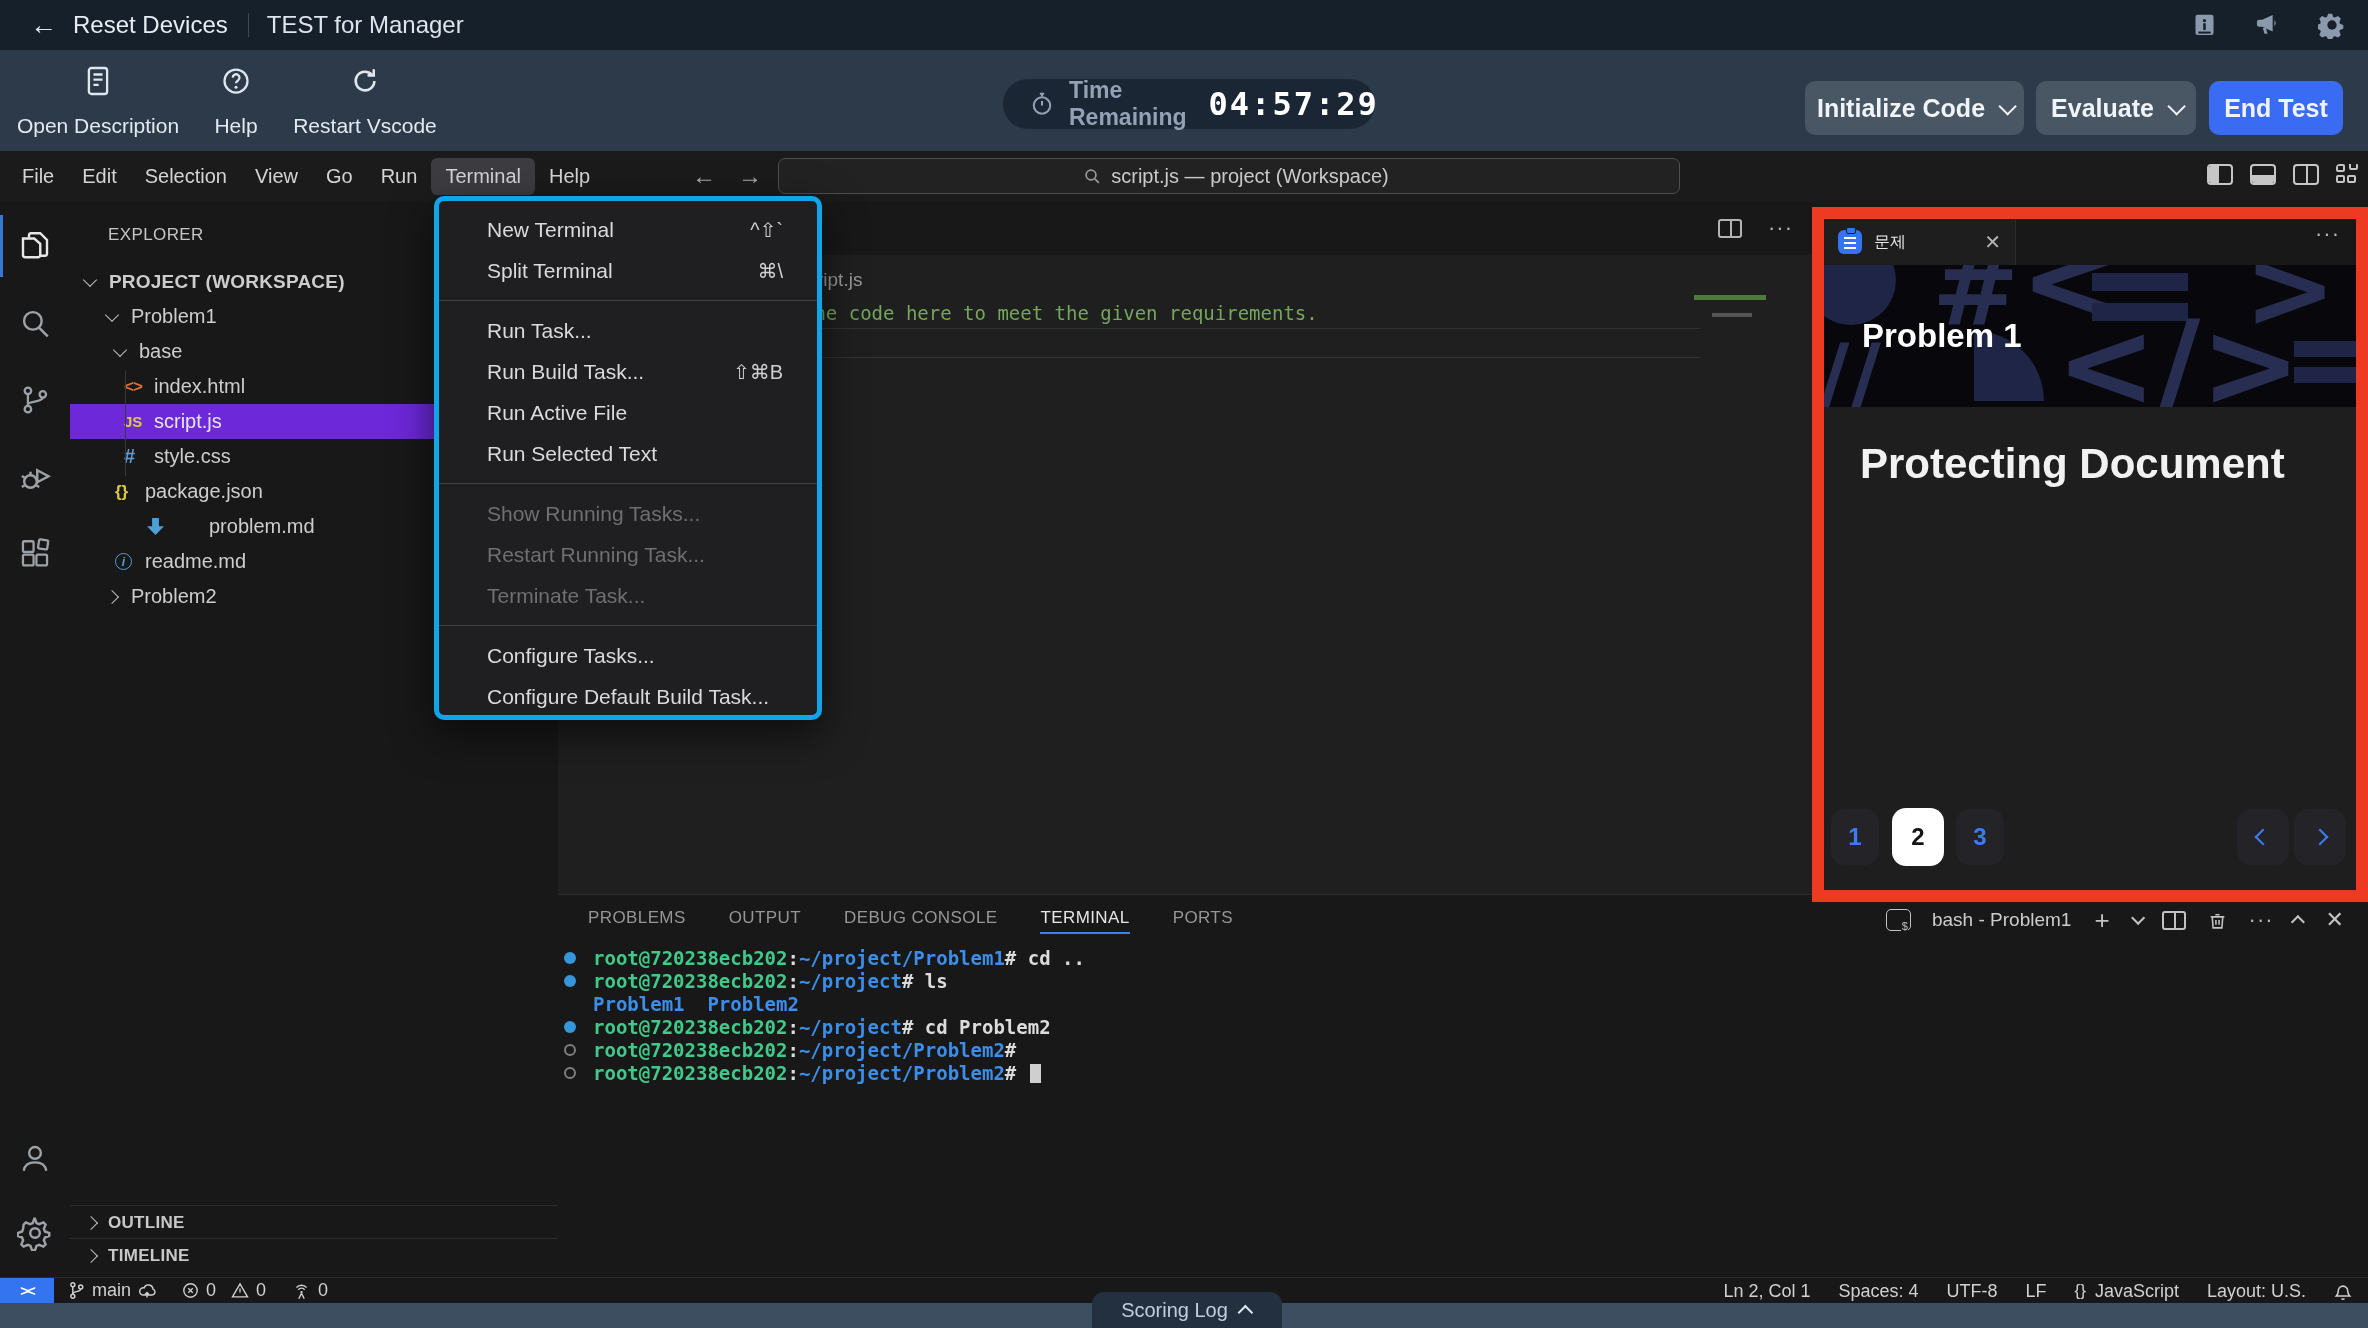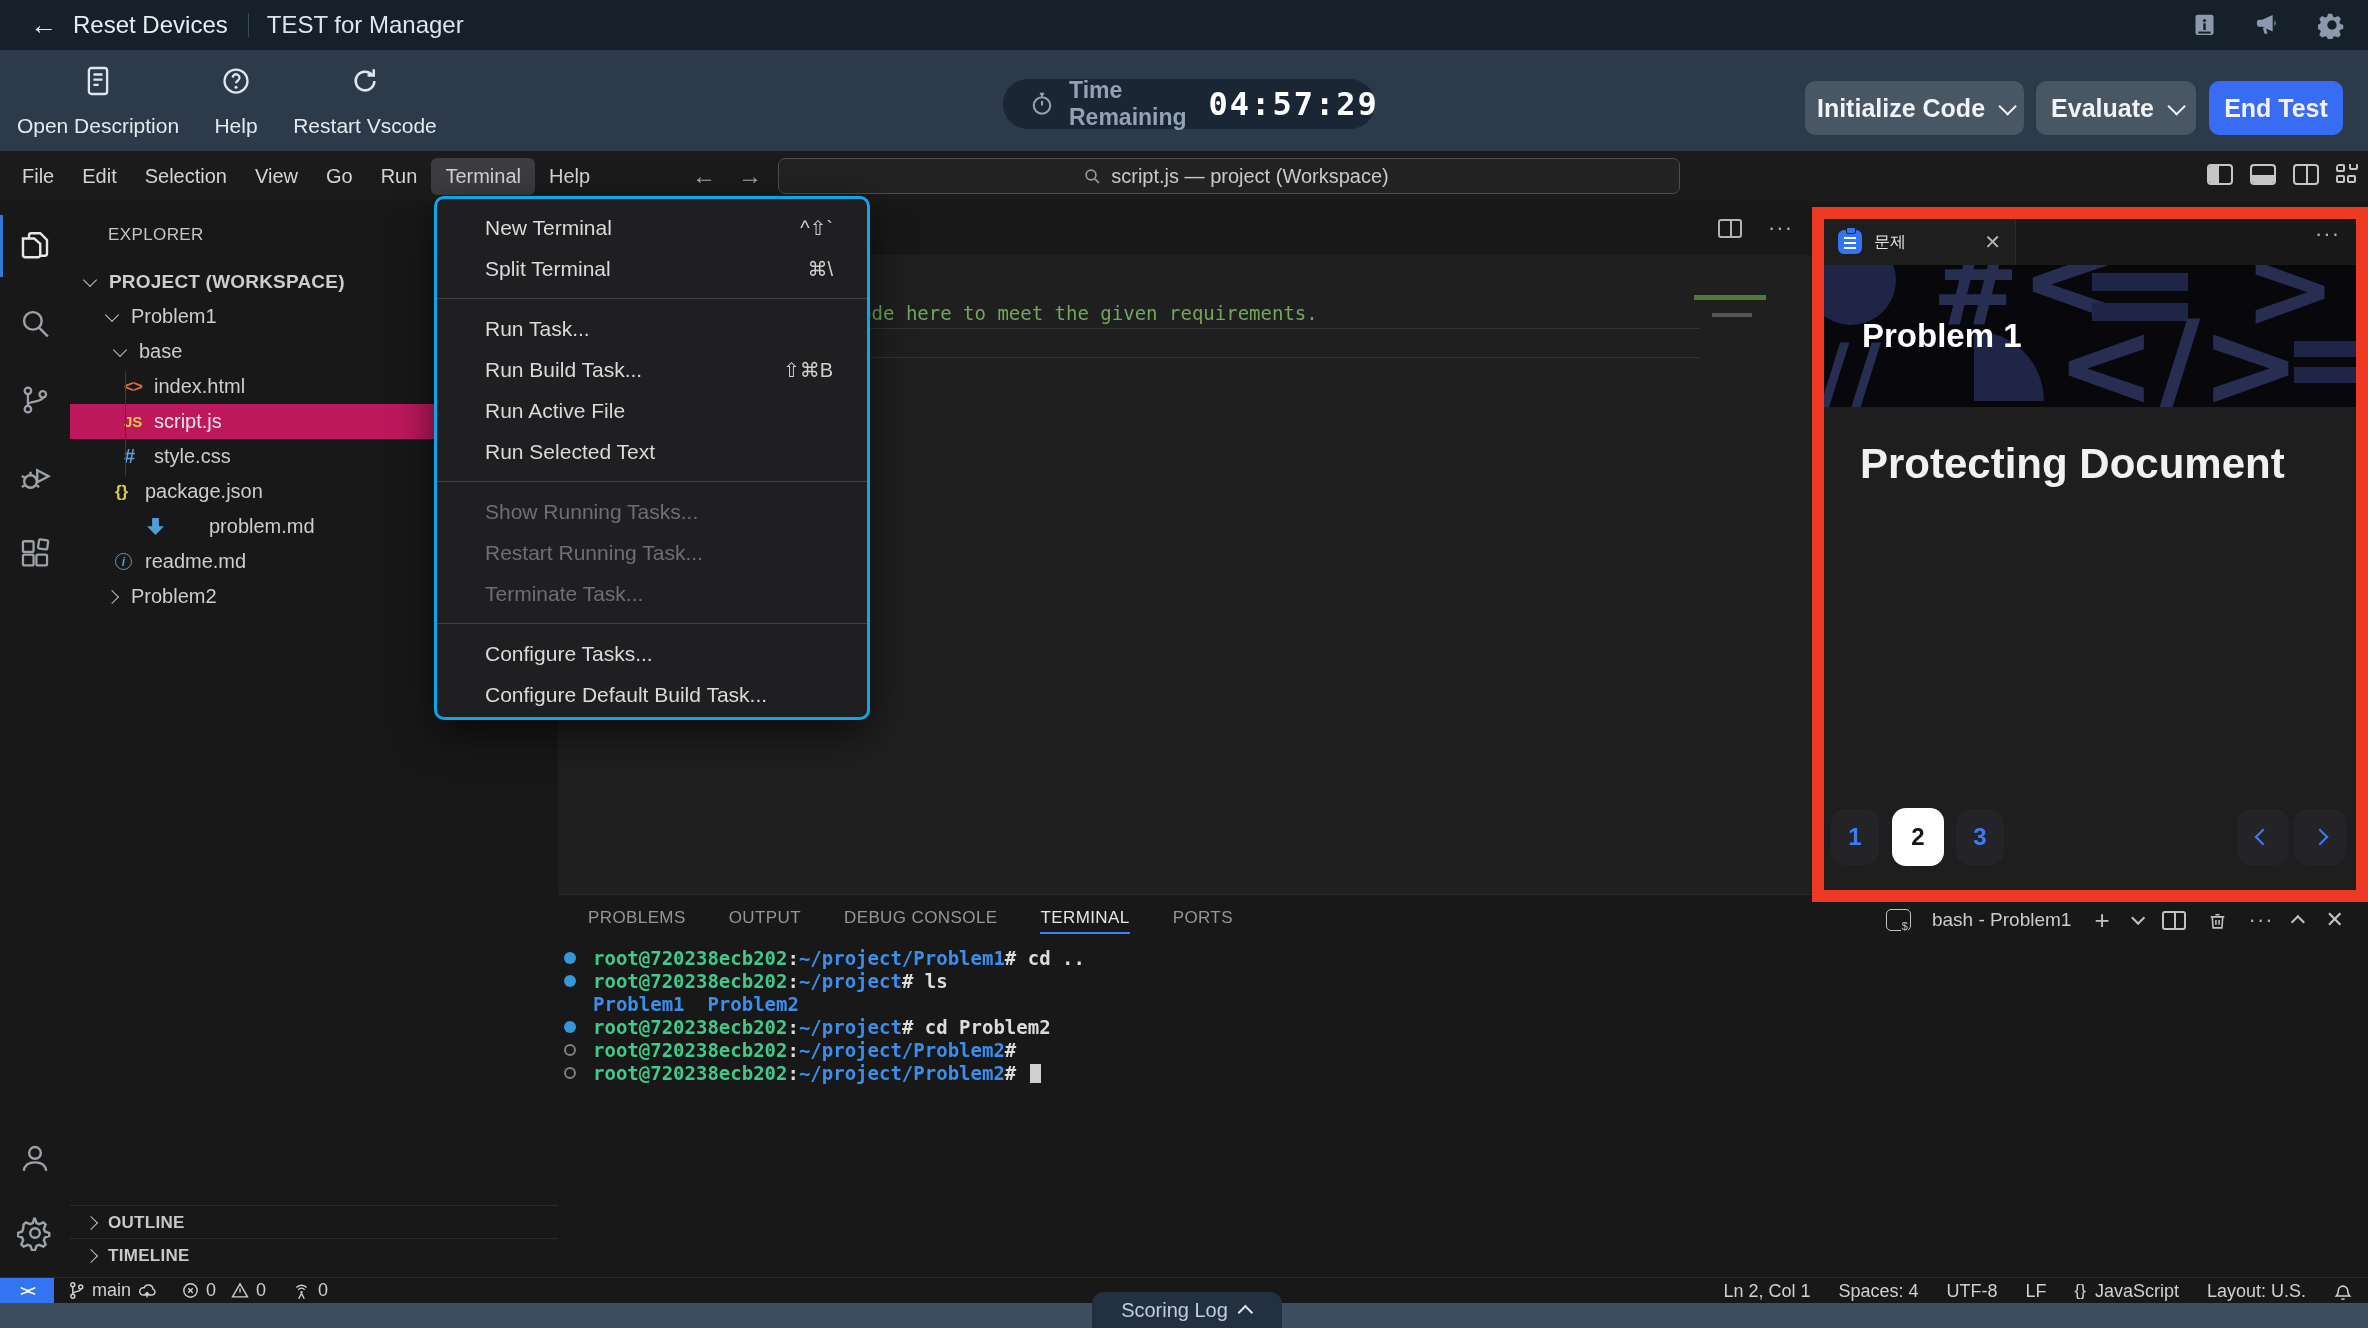--- a/index.html
+++ b/index.html
@@ -54,21 +54,21 @@
   .activitybar{position:absolute;left:0;top:50px;width:70px;height:1076px;background:#181818;border-right:1px solid #262626;}
   .ab-item{position:absolute;left:0;width:70px;height:70px;display:flex;align-items:center;justify-content:center;color:#9da2a8;}
   .ab-item.active{color:#e7e7e7;}
   .ab-item.active::before{content:"";position:absolute;left:0;top:4px;bottom:4px;width:3px;background:#3877d2;}
 
   
   .sidebar{position:absolute;left:70px;top:50px;width:488px;height:1076px;background:#181818;border-right:1px solid #262626;}
   .sb-title{position:absolute;left:38px;top:24px;font-size:17px;color:#c5c5c5;letter-spacing:.4px;}
   .tree{position:absolute;left:0;top:0;width:100%;}
   .trow{position:absolute;left:0;width:488px;height:35px;display:flex;align-items:center;font-size:20px;color:#cdcdcd;box-sizing:border-box;}
-  .trow.sel{background:#be185d;color:#e6e6e6;text-align:center;}
+  .trow.sel{background:#6d28d9;color:#e6e6e6;text-align:center;}
   .tchev{display:inline-block;width:9px;height:9px;border-right:1.7px solid #bdbdbd;border-bottom:1.7px solid #bdbdbd;flex:0 0 auto;margin-right:14px;}
   .tchev.open{transform:rotate(45deg);margin-top:-4px;}
   .tchev.closed{transform:rotate(-45deg);}
   .ficon{flex:0 0 30px;display:flex;align-items:center;justify-content:flex-start;font-weight:700;}
   .ic-html{color:#e0703a;font-size:17px;letter-spacing:-1px;}
   .ic-js{color:#ddca42;font-size:15px;}
   .ic-css{color:#5aa0d6;font-size:20px;}
   .ic-json{color:#ddca42;font-size:17px;}
   .ic-mdarrow{width:17px;height:17px;background:#4d9fd8;clip-path:polygon(50% 100%,0 48%,30% 48%,30% 0,70% 0,70% 48%,100% 48%);}
   .ic-info{width:17px;height:17px;border:1.6px solid #4d9fd8;border-radius:50%;color:#4d9fd8;font-size:12px;font-weight:700;display:flex;align-items:center;justify-content:center;box-sizing:border-box;font-style:italic;}
@@ -141,21 +141,21 @@
   .sb-item{display:flex;align-items:center;gap:7px;white-space:nowrap;}
   .sb-right{position:absolute;right:16px;top:0;height:26px;display:flex;align-items:center;gap:28px;}
   .braces{font-size:17px;color:#d0d0d0;margin-right:2px;}
 
   
   .bottom-strip{left:0;top:1303px;width:2368px;height:25px;background:#3e4e61;}
   .scoring-tab{left:1092px;top:1292px;width:190px;height:36px;background:#22303f;border-radius:12px 12px 0 0;display:flex;align-items:center;justify-content:center;gap:14px;z-index:20;color:#c3cedd;font-size:20px;}
   .scoring-tab .chev{width:9px;height:9px;border-color:#dfe6ee;}
 
   
-  .dropdown{position:absolute;left:434px;top:196px;width:436px;height:524px;background:#1f1f22;border:3px solid #0ea5e9;border-radius:10px;box-shadow:0 14px 42px rgba(0,0,0,.6);z-index:100;box-sizing:border-box;padding:8px 0;}
+  .dropdown{position:absolute;left:434px;top:196px;width:388px;height:524px;background:#1f1f22;border:5px solid #0ea5e9;border-radius:10px;box-shadow:0 14px 42px rgba(0,0,0,.6);z-index:100;box-sizing:border-box;padding:8px 0;}
   .menu-item{height:41px;display:flex;align-items:center;padding:0 34px 0 48px;font-size:21px;color:#dadada;}
   .menu-item .mi-label{flex:1;}
   .menu-item .mi-sc{color:#cfcfcf;font-size:20px;}
   .menu-item.disabled{color:#6f6f73;}
   .menu-sep{height:1px;background:#424242;margin:9px 0;}
 </style>
 </head>
 <body>
 
 <div id="app">

